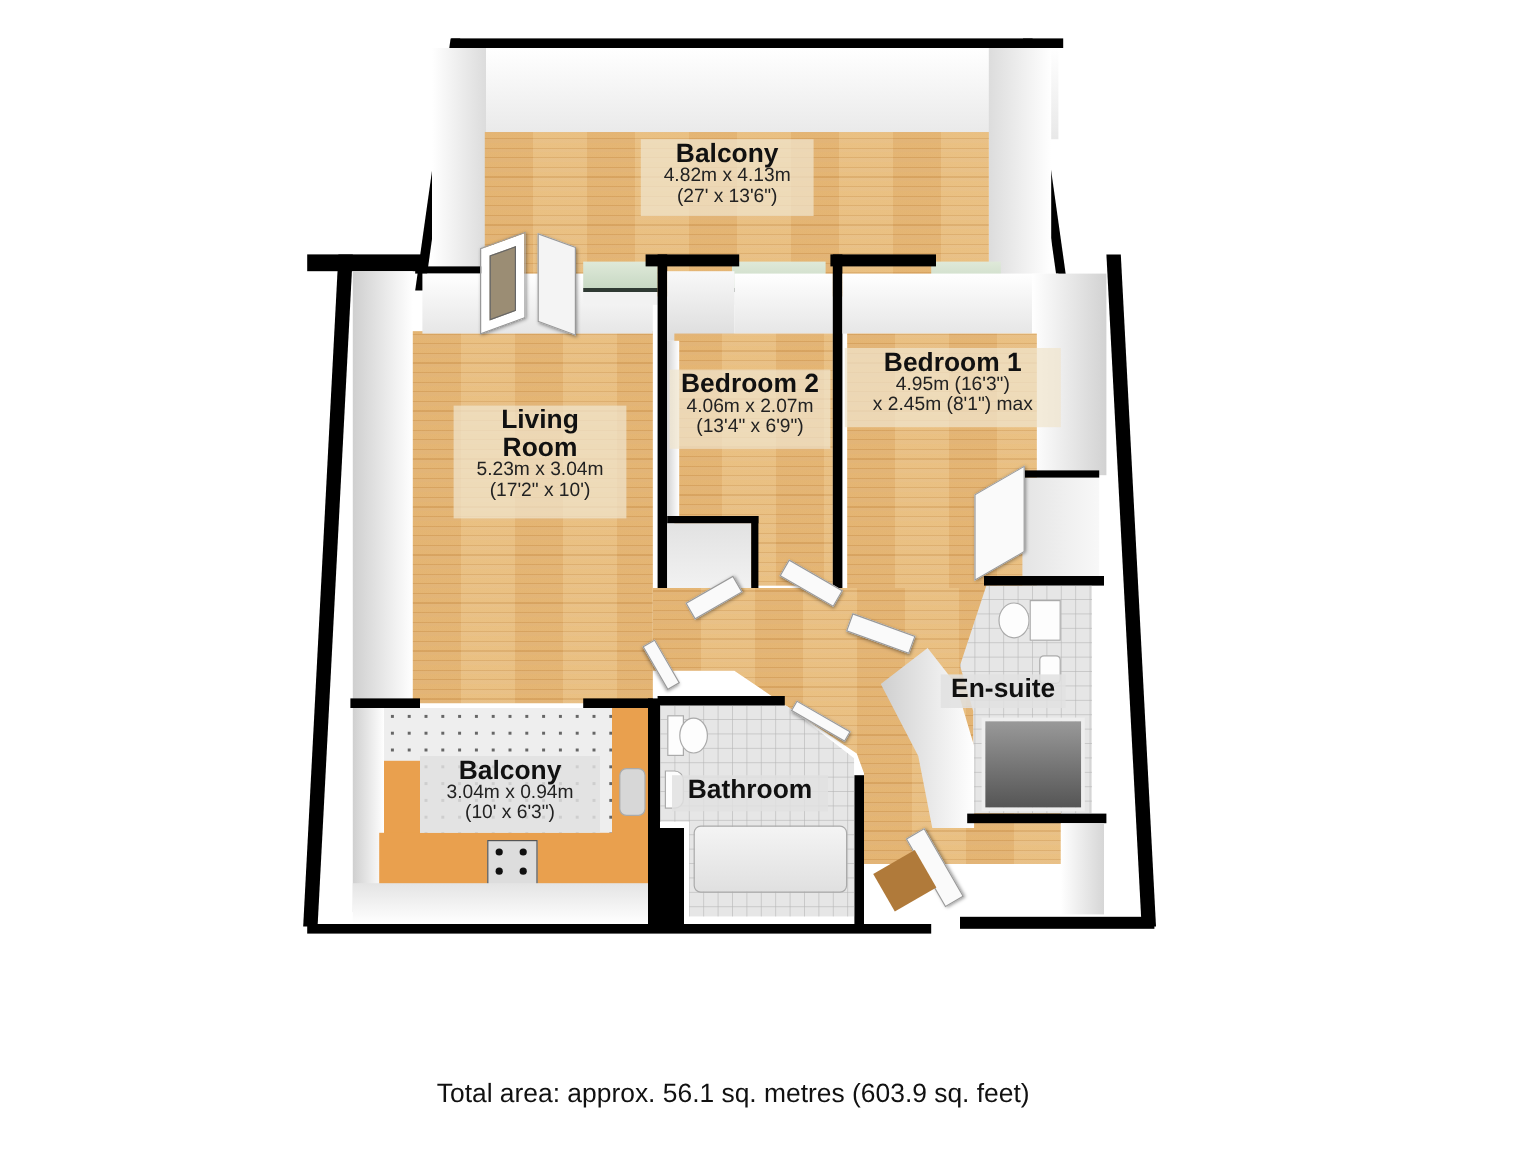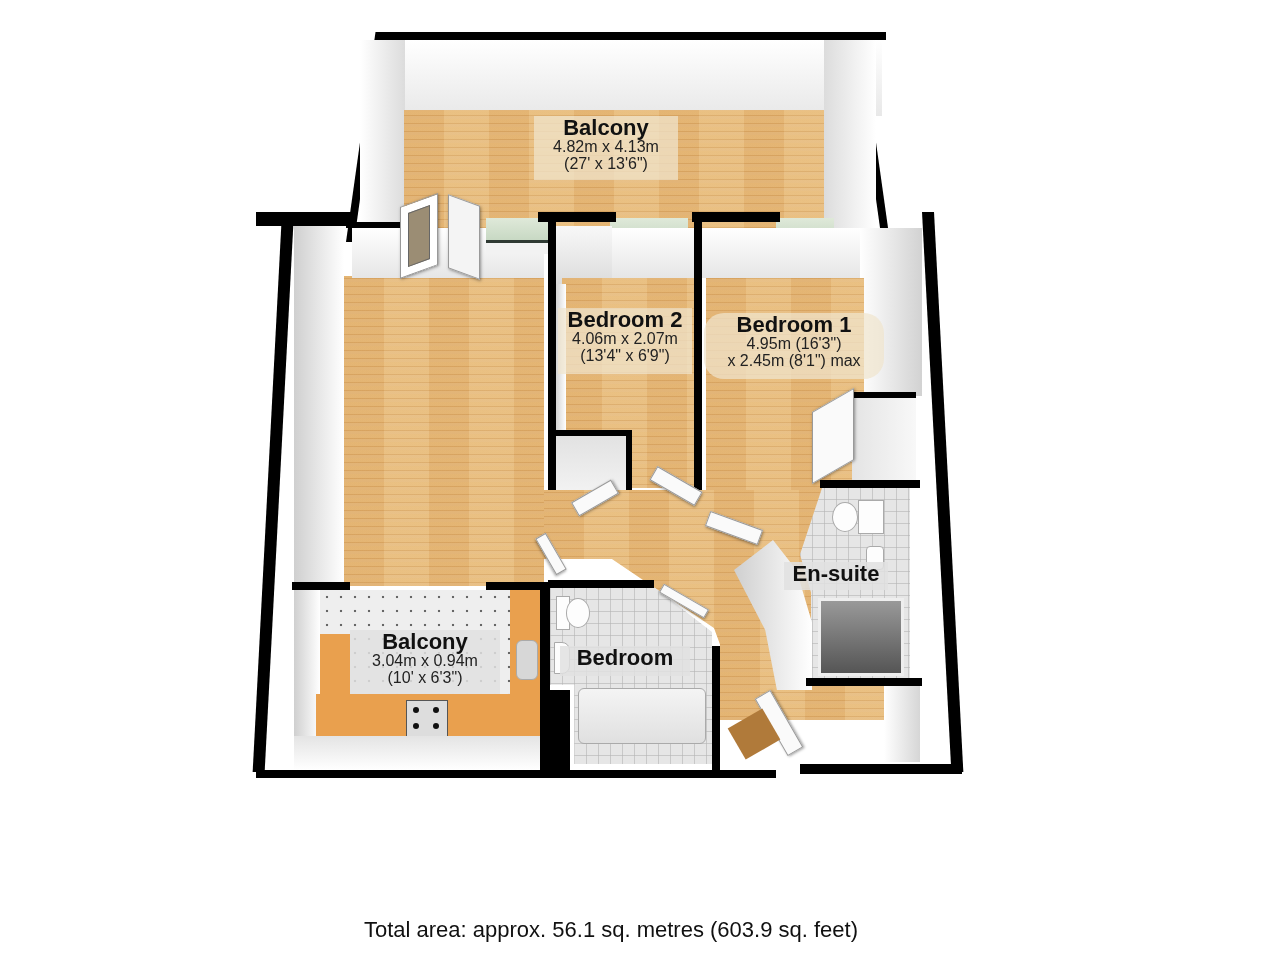--- a/index.html
+++ b/index.html
@@ -32,21 +32,21 @@
       background: rgba(240,228,205,0.72);
       text-align: center; color: #111; line-height: 1.05;
     }
     .label-box.grey { background: rgba(225,225,225,0.85); }
     .room-name { font-weight: bold; font-size: 22px; display: block; }
     .room-dim { font-size: 16px; display: block; color: #222; }
     .glass { background: linear-gradient(180deg, #dfe9d9, #c8d9c4 60%, #2f3a33 60%, #2f3a33 70%, #f2f2f2 70%); }
     .door { background: #fafafa; border: 1px solid #999; box-shadow: 1px 1px 3px rgba(0,0,0,0.4); }
     .fixture { background: #fdfdfd; border: 1px solid #aaa; }
     .footer {
-      left: 0; width: 1222px; top: 898px; text-align: center; font-size: 22px; color: #111; margin-top: 19px;
+      left: 0; width: 1222px; top: 898px; text-align: center; font-size: 22px; color: #111;
     }
   </style>
 </head>
 <body>
 
 <div class="abs" style="left:0;top:0;width:1280px;height:880px;">
 
   <div class="abs" style="left:346px;top:0;width:576px;height:215px;margin-top:32px;">
 
     <div class="abs wall-black" style="left:30px;top:0;width:510px;height:8px;"></div>
@@ -97,21 +97,21 @@
   <div class="abs" style="left:556px;top:430px;width:70px;height:66px;background:linear-gradient(180deg,#e2e2e2,#f5f5f5);border-top:6px solid #000;border-right:6px solid #000;"></div>
   <div class="abs label-box" style="left:558px;top:308px;width:134px;height:66px;">
     <span class="room-name">Bedroom 2</span>
     <span class="room-dim">4.06m x 2.07m</span>
     <span class="room-dim">(13'4" x 6'9")</span>
   </div>
 
   <div class="abs" style="left:702px;top:228px;width:180px;height:50px;background:linear-gradient(180deg,#ffffff,#e6e6e6);"></div>
   <div class="abs" style="left:860px;top:228px;width:62px;height:168px;background:linear-gradient(270deg,#d2d2d2,#ffffff);"></div>
   <div class="abs wood" style="left:706px;top:278px;width:158px;height:220px;"></div>
-  <div class="abs label-box" style="left:704px;top:313px;width:180px;height:66px;border-radius:20px;">
+  <div class="abs label-box" style="left:704px;top:290px;width:180px;height:66px;">
     <span class="room-name">Bedroom 1</span>
     <span class="room-dim">4.95m (16'3")</span>
     <span class="room-dim">x 2.45m (8'1") max</span>
   </div>
   <div class="abs" style="left:852px;top:392px;width:64px;height:90px;background:linear-gradient(90deg,#e4e4e4,#f8f8f8);border-top:6px solid #000;"></div>
   <div class="abs door" style="left:812px;top:400px;width:40px;height:70px;transform:skewY(-30deg);"></div>
 
   <div class="abs wood" style="left:544px;top:490px;width:340px;height:230px;clip-path:polygon(0 0,100% 0,100% 100%,60% 100%,50% 60%,20% 30%,0 30%);"></div>
   <div class="abs wood" style="left:720px;top:580px;width:164px;height:140px;"></div>
   <div class="abs door" style="left:572px;top:490px;width:44px;height:14px;transform:rotate(-30deg);"></div>
@@ -159,19 +159,25 @@
 
   <div class="abs wall-black" style="left:548px;top:580px;width:106px;height:8px;"></div>
   <div class="abs wall-black" style="left:712px;top:646px;width:8px;height:126px;"></div>
   <div class="abs tiles" style="left:550px;top:588px;width:162px;height:176px;clip-path:polygon(0 0,65% 0,100% 25%,100% 100%,15% 100%,15% 55%,0 55%);"></div>
   <div class="abs fixture" style="left:556px;top:596px;width:12px;height:32px;"></div>
   <div class="abs fixture" style="left:566px;top:598px;width:22px;height:28px;border-radius:50%;"></div>
   <div class="abs fixture" style="left:554px;top:642px;width:14px;height:30px;border-radius:0 8px 8px 0;"></div>
   <div class="abs fixture" style="left:578px;top:688px;width:126px;height:54px;border-radius:6px;background:linear-gradient(180deg,#f4f4f4,#e0e0e0);"></div>
   <div class="abs door" style="left:658px;top:596px;width:50px;height:8px;transform:rotate(30deg);"></div>
   <div class="abs label-box grey" style="left:560px;top:646px;width:130px;height:30px;">
-    <span class="room-name">Bedroom</span>
+    <span class="room-name">Bathroom</span>
   </div>
   <div class="abs wall-black" style="left:540px;top:690px;width:30px;height:86px;"></div>
 
+  <div class="abs label-box" style="left:378px;top:338px;width:144px;height:94px;">
+    <span class="room-name">Living</span>
+    <span class="room-name">Room</span>
+    <span class="room-dim">5.23m x 3.04m</span>
+    <span class="room-dim">(17'2" x 10')</span>
+  </div>
 </div>
 
 <div class="abs footer">Total area: approx. 56.1 sq. metres (603.9 sq. feet)</div>
 
 </body></html>

